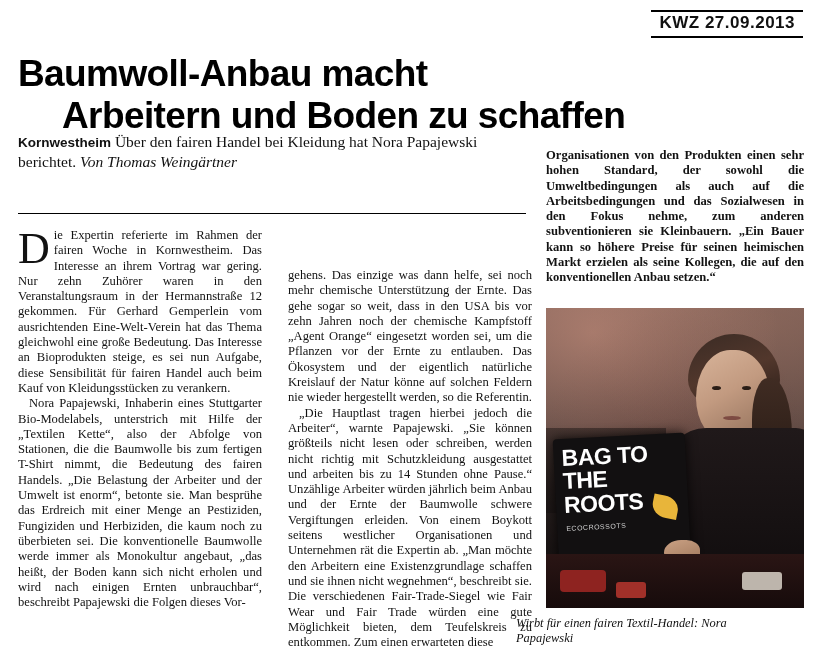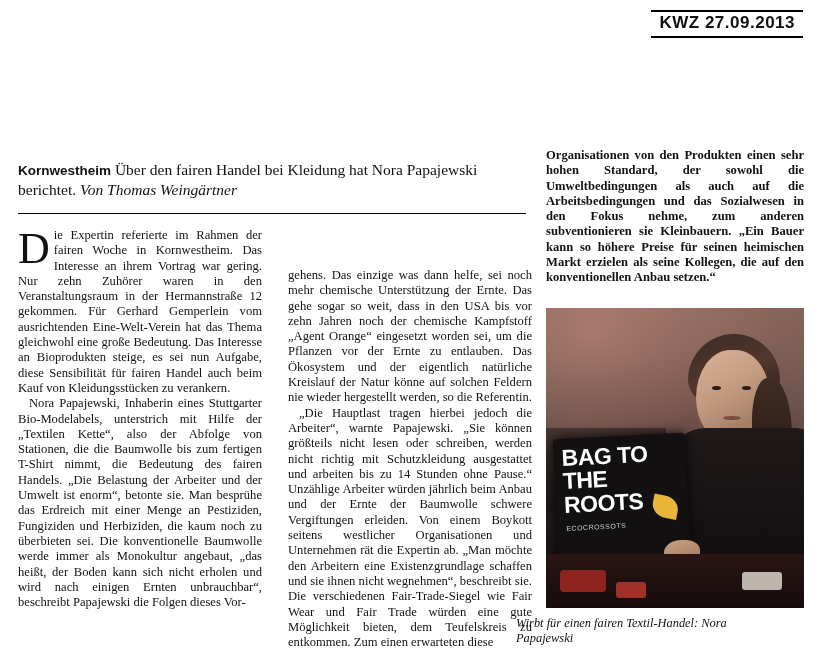--- a/index.html
+++ b/index.html
@@ -50,21 +50,21 @@
     line-height: 1.13;
     letter-spacing: -0.6px;
     color: #000;
   }
   .headline .l1 { display: block; text-align: left; }
   .headline .l2 { display: block; text-align: left; padding-left: 44px; }
 
   
   .lead {
     position: absolute;
-    top: 160px;
+    top: 132px;
     left: 18px;
     width: 508px;
     font-family: "Liberation Serif", serif;
     font-size: 15.5px;
     line-height: 1.28;
   }
   .lead .place {
     font-family: "Liberation Sans", sans-serif;
     font-weight: bold;
     font-size: 13.5px;
@@ -296,20 +296,24 @@
     color: #222;
   }
 </style>
 </head>
 <body>
 
 <div class="page">
 
   <div class="date-box">KWZ 27.09.2013</div>
 
+  <h1 class="headline">
+    <span class="l1">Baumwoll-Anbau macht</span>
+    <span class="l2">Arbeitern und Boden zu schaffen</span>
+  </h1>
 
   <div class="lead">
     <span class="place">Kornwestheim</span><span> Über den fairen Handel bei Kleidung hat Nora Papajewski berichtet. </span><span class="byline">Von Thomas Weingärtner</span>
   </div>
 
   <div class="lead-rule"></div>
 
   <div class="col" id="col1">
     <p class="first"><span class="dropcap">D</span><span>ie Expertin referierte im Rahmen der fairen Woche in Kornwestheim. Das Interesse an ihrem Vortrag war gering. Nur zehn Zuhörer waren in den Veranstaltungsraum in der Hermannstraße 12 gekommen. Für Gerhard Gemperlein vom ausrichtenden Eine-Welt-Verein hat das Thema gleichwohl eine große Bedeutung. Das Interesse an Bioprodukten steige, es sei nun Aufgabe, diese Sensibilität für fairen Handel auch beim Kauf von Kleidungsstücken zu verankern.</span></p>
     <p>Nora Papajewski, Inhaberin eines Stuttgarter Bio-Modelabels, unterstrich mit Hilfe der „Textilen Kette“, also der Abfolge von Stationen, die die Baumwolle bis zum fertigen T-Shirt nimmt, die Bedeutung des fairen Handels. „Die Belastung der Arbeiter und der Umwelt ist enorm“, betonte sie. Man besprühe das Erdreich mit einer Menge an Pestiziden, Fungiziden und Herbiziden, die kaum noch zu überbieten sei. Die konventionelle Baumwolle werde immer als Monokultur angebaut, „das heißt, der Boden kann sich nicht erholen und wird nach einigen Ernten unbrauchbar“, beschreibt Papajewski die Folgen dieses Vor-</p>

